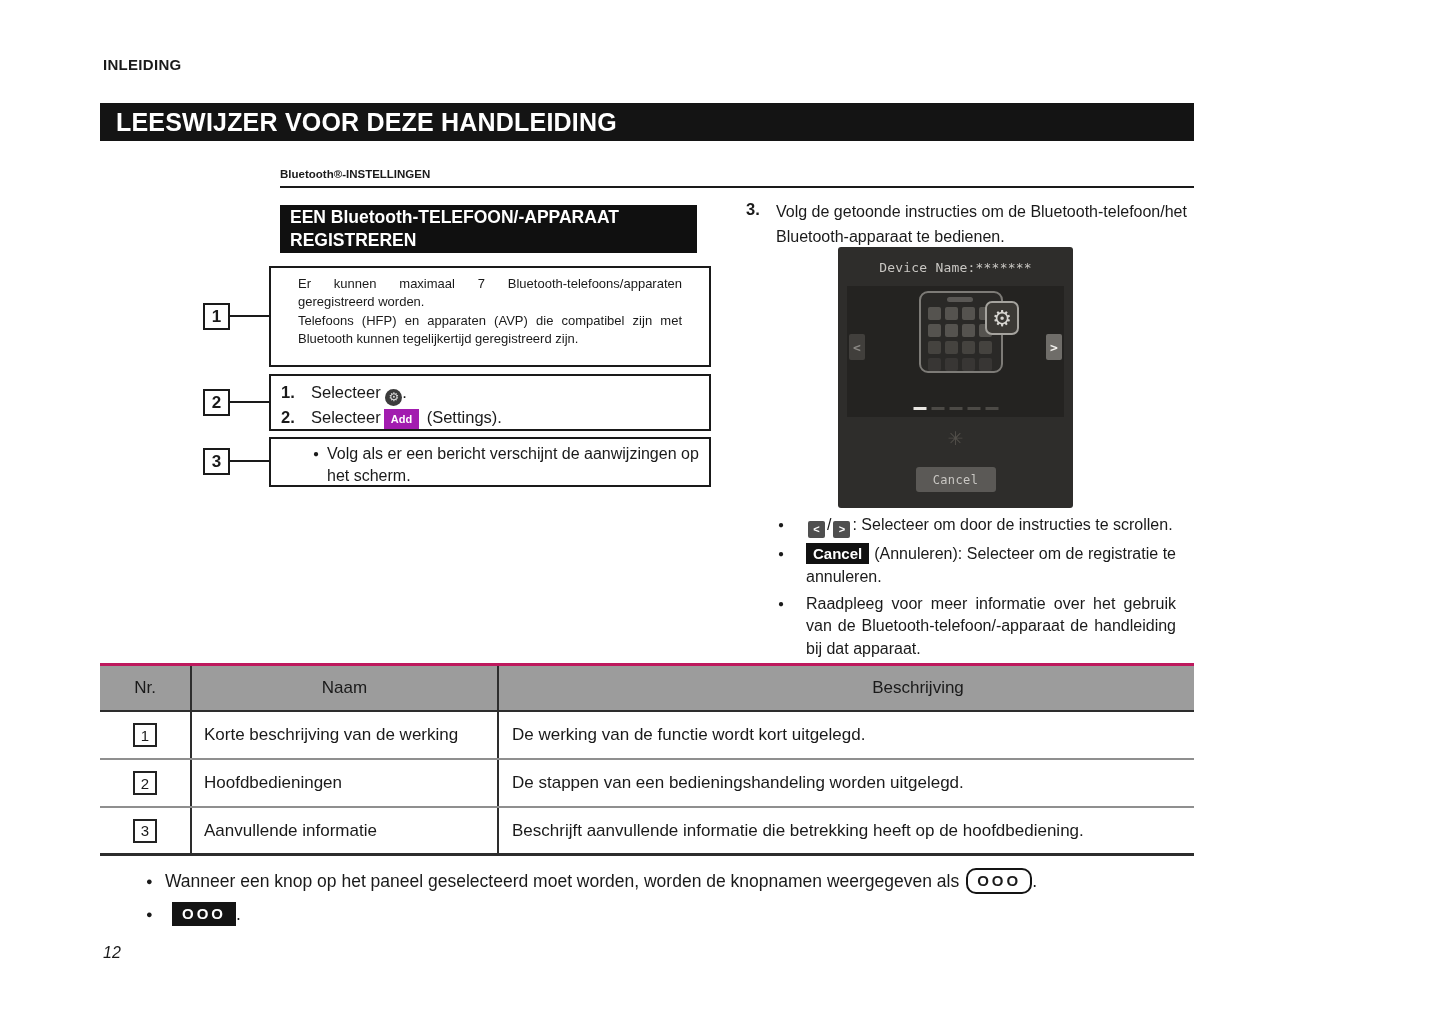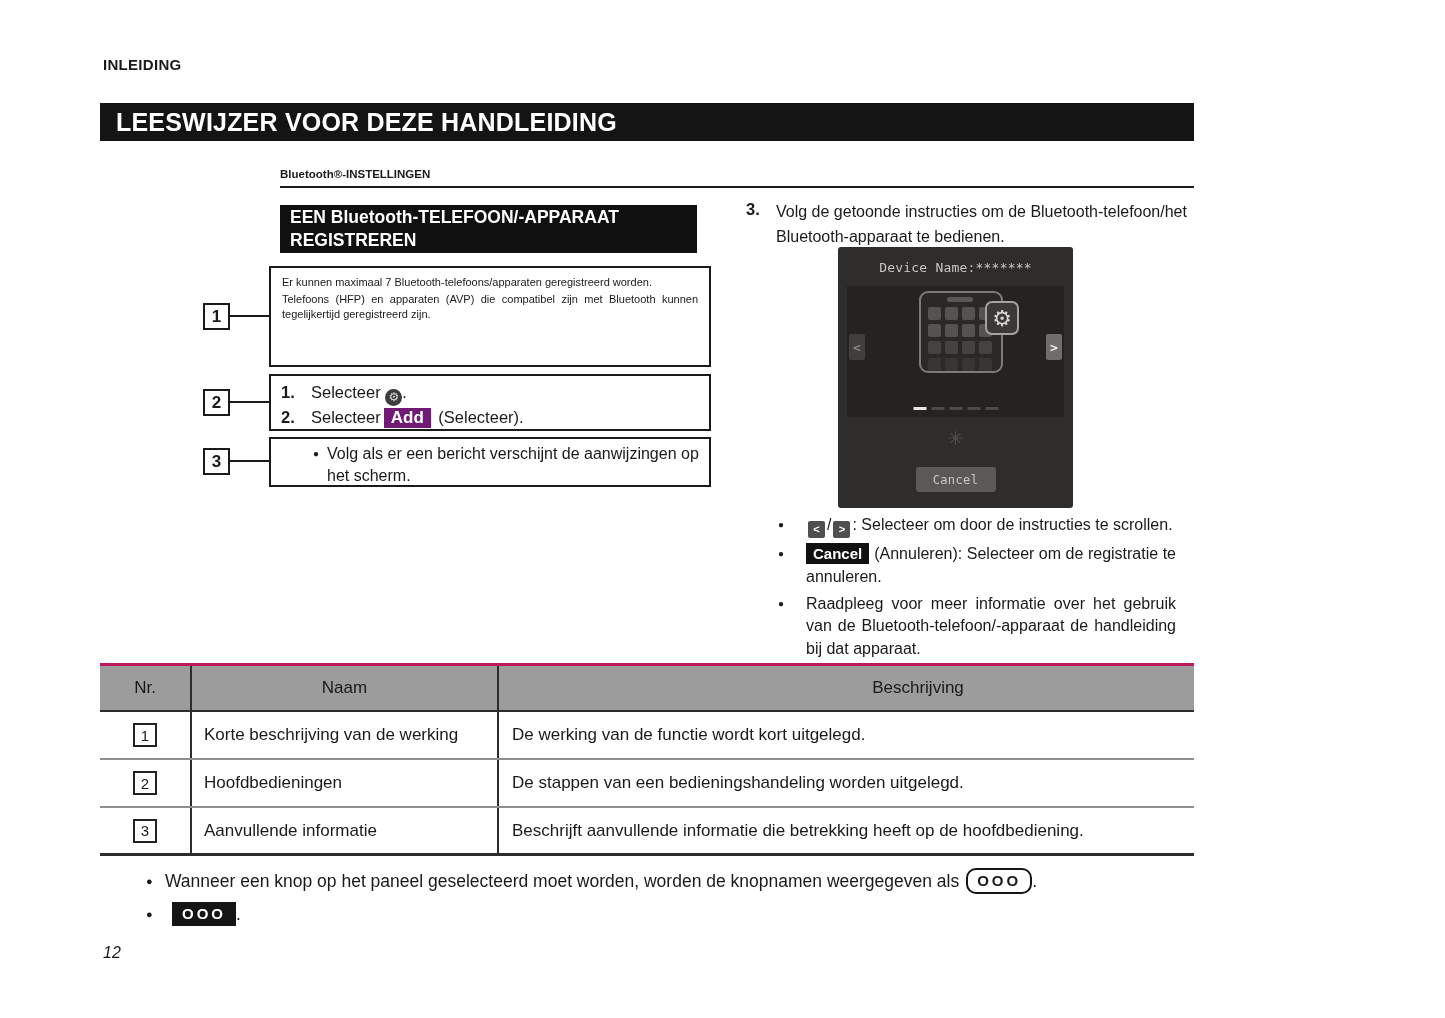--- a/index.html
+++ b/index.html
@@ -13,29 +13,29 @@
           font-size:25px;font-weight:800;letter-spacing:.2px;}
 
   .breadcrumb{position:absolute;left:280px;top:168px;font-size:11.5px;font-weight:600;}
   .rule{position:absolute;left:280px;top:186px;width:960px;height:2px;background:#1a1a1a;}
 
   .sec-head{position:absolute;left:280px;top:205px;width:417px;height:48px;background:#101010;
             color:#fff;font-size:17.5px;font-weight:700;line-height:1.3;padding:2px 10px;
             box-sizing:border-box;display:flex;align-items:center;}
 
   .cbox{position:absolute;left:269px;width:442px;border:2px solid #1a1a1a;box-sizing:border-box;background:#fff;}
-  .box1{top:266px;min-height:101px;padding:7px 11px;font-size:11px;line-height:1.36;text-align:justify;}
+  .box1{top:266px;min-height:101px;padding:7px 27px;font-size:13px;line-height:1.36;text-align:justify;}
   .box1 p{margin:0;}
   .box1 p + p{margin-top:2px;}
   .box2{top:374px;height:57px;padding:5px 10px;font-size:16.5px;}
   .step{display:flex;line-height:1.42;}
   .step .num{font-weight:700;width:30px;flex:0 0 30px;}
   .gear-chip{display:inline-flex;align-items:center;justify-content:center;width:17px;height:17px;
              border-radius:50%;background:#3c3c3c;color:#d8d8d8;font-size:12px;vertical-align:-3px;}
-  .add-badge{display:inline-block;background:#701a75;color:#fff;font-weight:700;font-size:17px;
+  .add-badge{display:inline-block;background:#a21caf;color:#fff;font-weight:700;font-size:11px;
              line-height:20px;padding:0 7px;margin:0 3px;}
   .box3{top:437px;height:50px;padding:4px 10px 4px 42px;font-size:16px;line-height:1.4;}
   .hang{display:flex;}
   .hang .dot{flex:0 0 14px;font-size:10px;padding-top:4px;}
 
   .callout{position:absolute;left:203px;width:66px;height:27px;}
   .callout .sq{position:absolute;left:0;top:0;width:27px;height:27px;border:2px solid #1a1a1a;
                box-sizing:border-box;display:flex;align-items:center;justify-content:center;
                font-size:17px;font-weight:600;background:#fff;}
   .callout .line{position:absolute;left:27px;top:12px;width:39px;height:2px;background:#1a1a1a;}
@@ -142,21 +142,21 @@
 
   <div class="cbox box2">
     <div class="step">
       <span class="num">1.</span>
       <span><span>Selecteer </span><span class="gear-chip">
             <span>⚙</span>
           </span><span>.</span></span>
     </div>
     <div class="step">
       <span class="num">2.</span>
-      <span><span>Selecteer</span><span class="add-badge">Add</span><span> (Selecteer).</span></span>
+      <span><span>Selecteer</span><span class="add-badge">Add</span><span> (Settings).</span></span>
     </div>
   </div>
 
   <div class="cbox box3">
     <div class="hang">
       <span class="dot">●</span>
       <span>Volg als er een bericht verschijnt de aanwijzingen op het scherm.</span>
     </div>
   </div>
 

